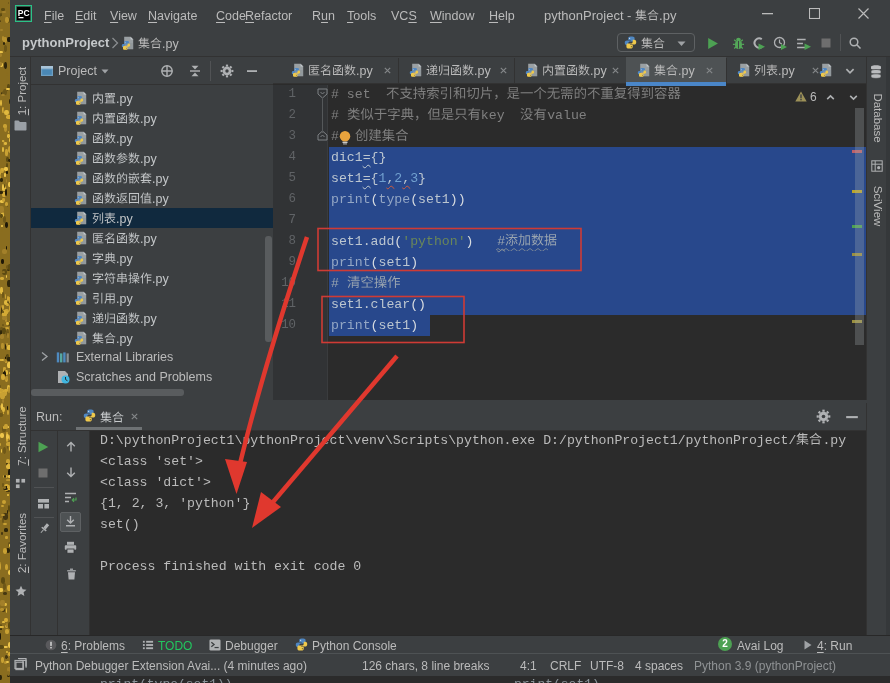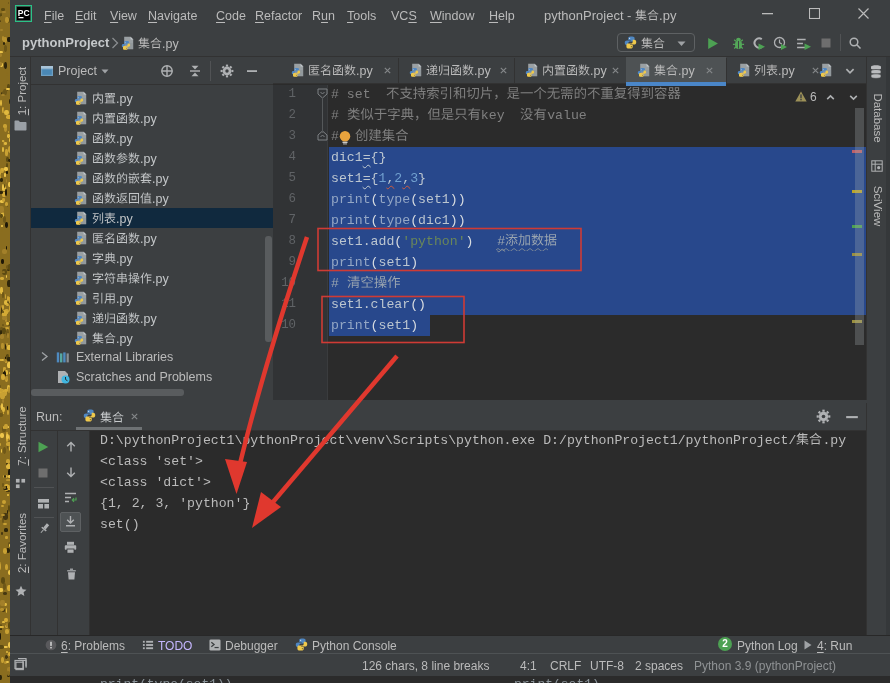--- a/index.html
+++ b/index.html
@@ -557,21 +557,21 @@
       <rect x="0.5" y="0.5" width="16" height="16" fill="none" stroke="#2bc287" stroke-width="1.3"></rect>
       <rect x="2" y="2" width="13" height="13" fill="#000"></rect>
       <text x="2.8" y="11" font-family="Liberation Sans" font-size="8.5" font-weight="bold" fill="#fff">PC</text>
       <rect x="3.5" y="12" width="5" height="1.3" fill="#fff"></rect>
     </svg>
 <div style="position:absolute;left:44px;top:9px;font:12.5px/1.2 'Liberation Sans',sans-serif;color:#bbbbbb;"><u>F</u>ile</div>
 <div style="position:absolute;left:75px;top:9px;font:12.5px/1.2 'Liberation Sans',sans-serif;color:#bbbbbb;"><u>E</u>dit</div>
 <div style="position:absolute;left:110px;top:9px;font:12.5px/1.2 'Liberation Sans',sans-serif;color:#bbbbbb;"><u>V</u>iew</div>
 <div style="position:absolute;left:148px;top:9px;font:12.5px/1.2 'Liberation Sans',sans-serif;color:#bbbbbb;"><u>N</u>avigate</div>
 <div style="position:absolute;left:216px;top:9px;font:12.5px/1.2 'Liberation Sans',sans-serif;color:#bbbbbb;"><u>C</u>ode</div>
-<div style="position:absolute;left:255px;top:9px;font:12.5px/1.2 'Liberation Sans',sans-serif;color:#bbbbbb;text-align:center;"><u>R</u>efactor</div>
+<div style="position:absolute;left:245px;top:9px;font:12.5px/1.2 'Liberation Sans',sans-serif;color:#bbbbbb;text-align:center;"><u>R</u>efactor</div>
 <div style="position:absolute;left:312px;top:9px;font:12.5px/1.2 'Liberation Sans',sans-serif;color:#bbbbbb;">R<u>u</u>n</div>
 <div style="position:absolute;left:347px;top:9px;font:12.5px/1.2 'Liberation Sans',sans-serif;color:#bbbbbb;"><u>T</u>ools</div>
 <div style="position:absolute;left:391px;top:9px;font:12.5px/1.2 'Liberation Sans',sans-serif;color:#bbbbbb;">VC<u>S</u></div>
 <div style="position:absolute;left:430px;top:9px;font:12.5px/1.2 'Liberation Sans',sans-serif;color:#bbbbbb;"><u>W</u>indow</div>
 <div style="position:absolute;left:489px;top:9px;font:12.5px/1.2 'Liberation Sans',sans-serif;color:#bbbbbb;"><u>H</u>elp</div>
 <div style="position:absolute;left:544px;top:8px;font:13px/1.2 'Liberation Sans',sans-serif;color:#bbbbbb;">pythonProject - <svg width="24.0" height="15.1" style="vertical-align:-3.5px" viewBox="0 0 2000 1260">
         <g fill="#bbbbbb" transform="translate(0,970) scale(1.00000)">
           <use href="#g96C6" x="0"></use>
           <use href="#g5408" x="1000"></use>
         </g>
@@ -974,21 +974,20 @@
         <g fill="#808080" transform="translate(0,970) scale(1.00000)">
           <use href="#g521B" x="0"></use>
           <use href="#g5EFA" x="1000"></use>
           <use href="#g96C6" x="2000"></use>
           <use href="#g5408" x="3000"></use>
         </g>
       </svg></div>
 <div style="position:absolute;left:331px;top:147px;height:21px;font:13.2px/21px 'Liberation Mono';white-space:pre;"><span style="color:#bcc6d0;">dic1</span><span style="color:#bcc6d0;text-decoration:underline wavy #c2cdd2 1px;text-underline-offset:3px;">=</span><span style="color:#bcc6d0;">{}</span></div>
 <div style="position:absolute;left:331px;top:168px;height:21px;font:13.2px/21px 'Liberation Mono';white-space:pre;"><span style="color:#bcc6d0;">set1</span><span style="color:#bcc6d0;text-decoration:underline wavy #c2cdd2 1px;text-underline-offset:3px;">=</span><span style="color:#bcc6d0;">{</span><span style="color:#71a0cf;">1</span><span style="color:#bcc6d0;text-decoration:underline wavy #d05b3d 1.2px;text-underline-offset:3px;">,</span><span style="color:#71a0cf;">2</span><span style="color:#bcc6d0;text-decoration:underline wavy #d05b3d 1.2px;text-underline-offset:3px;">,</span><span style="color:#71a0cf;">3</span><span style="color:#bcc6d0;">}</span></div>
 <div style="position:absolute;left:331px;top:189px;height:21px;font:13.2px/21px 'Liberation Mono';white-space:pre;"><span style="color:#94a7c5;">print</span><span style="color:#d8dce0;">(</span><span style="color:#94a7c5;">type</span><span style="color:#d8dce0;">(</span><span style="color:#bcc6d0;">set1</span><span style="color:#d8dce0;">))</span></div>
-<div style="position:absolute;left:331px;top:210px;height:21px;font:13.2px/21px 'Liberation Mono';white-space:pre;"><span style="color:#94a7c5;">print</span><span style="color:#d8dce0;">(</span><span style="color:#94a7c5;">type</span><span style="color:#d8dce0;">(</span><span style="color:#bcc6d0;">dic1</span><span style="color:#d8dce0;">))</span></div>
 <div style="position:absolute;left:331px;top:231px;height:21px;font:13.2px/21px 'Liberation Mono';white-space:pre;"><span style="color:#bcc6d0;">set1.add</span><span style="color:#d8dce0;">(</span><span style="color:#6a8759;">'python'</span><span style="color:#d8dce0;">)</span><span style="color:;">&nbsp;&nbsp;&nbsp;</span><span style="color:#9aa5b0;text-decoration:underline wavy #8a949c 1px;text-underline-offset:3px;">#</span><svg width="52.0" height="16.4" style="vertical-align:-3.8px" viewBox="0 0 4000 1260">
         <g fill="#9aa5b0" transform="translate(0,970) scale(1.00000)">
           <use href="#g6DFB" x="0"></use>
           <use href="#g52A0" x="1000"></use>
           <use href="#g6570" x="2000"></use>
           <use href="#g636E" x="3000"></use>
         </g>
       </svg></div>
 <div style="position:absolute;left:331px;top:252px;height:21px;font:13.2px/21px 'Liberation Mono';white-space:pre;"><span style="color:#94a7c5;">print</span><span style="color:#d8dce0;">(</span><span style="color:#bcc6d0;">set1</span><span style="color:#d8dce0;">)</span></div>
 <div style="position:absolute;left:331px;top:273px;height:21px;font:13.2px/21px 'Liberation Mono';white-space:pre;"><span style="color:#9aa5b0;">#&nbsp;</span><svg width="53.6" height="16.9" style="vertical-align:-3.9px" viewBox="0 0 4000 1260">
@@ -1091,50 +1090,52 @@
 <div style="position:absolute;left:100px;top:430px;height:21px;font:13.2px/21px 'Liberation Mono';white-space:pre;color:#bbbbbb;">D:\pythonProject1\pythonProject\venv\Scripts\python.exe D:/pythonProject1/pythonProject/<svg width="26.0" height="16.4" style="vertical-align:-3.8px" viewBox="0 0 2000 1260">
         <g fill="#bbbbbb" transform="translate(0,970) scale(1.00000)">
           <use href="#g96C6" x="0"></use>
           <use href="#g5408" x="1000"></use>
         </g>
       </svg>.py</div>
 <div style="position:absolute;left:100px;top:451px;height:21px;font:13.2px/21px 'Liberation Mono';white-space:pre;color:#bbbbbb;">&lt;class 'set'&gt;</div>
 <div style="position:absolute;left:100px;top:472px;height:21px;font:13.2px/21px 'Liberation Mono';white-space:pre;color:#bbbbbb;">&lt;class 'dict'&gt;</div>
 <div style="position:absolute;left:100px;top:493px;height:21px;font:13.2px/21px 'Liberation Mono';white-space:pre;color:#bbbbbb;">{1, 2, 3, 'python'}</div>
 <div style="position:absolute;left:100px;top:514px;height:21px;font:13.2px/21px 'Liberation Mono';white-space:pre;color:#bbbbbb;">set()</div>
+<div style="position:absolute;left:100px;top:556px;height:21px;font:13.2px/21px 'Liberation Mono';white-space:pre;color:#bbbbbb;">Process finished with exit code 0</div>
 <svg style="position:absolute;left:45px;top:639px;" width="12" height="12">
       <use href="#problems"></use>
     </svg>
 <div style="position:absolute;left:61px;top:639px;font:12px/1.2 'Liberation Sans',sans-serif;color:#bbbbbb;"><u>6</u>: Problems</div>
 <svg style="position:absolute;left:142px;top:639px;" width="12" height="12">
       <use href="#todoico"></use>
     </svg>
-<div style="position:absolute;left:158px;top:639px;font:12px/1.2 'Liberation Sans',sans-serif;color:#c4b5fd;">TODO</div>
+<div style="position:absolute;left:158px;top:639px;font:12px/1.2 'Liberation Sans',sans-serif;color:#22c55e;">TODO</div>
 <svg style="position:absolute;left:209px;top:639px;" width="12" height="12">
       <use href="#termico"></use>
     </svg>
 <div style="position:absolute;left:225px;top:639px;font:12px/1.2 'Liberation Sans',sans-serif;color:#bbbbbb;">Debugger</div>
 <svg style="position:absolute;left:295px;top:638px;" width="13" height="13">
       <use href="#pyico"></use>
     </svg>
 <div style="position:absolute;left:312px;top:639px;font:12px/1.2 'Liberation Sans',sans-serif;color:#bbbbbb;">Python Console</div>
 <div style="position:absolute;left:718px;top:637px;width:14px;height:14px;background:#4da153;border-radius:50%;font:bold 10px/14px 'Liberation Sans';color:#fff;text-align:center;">2</div>
-<div style="position:absolute;left:737px;top:639px;font:12px/1.2 'Liberation Sans',sans-serif;color:#bbbbbb;">Python Log</div>
+<div style="position:absolute;left:737px;top:639px;font:12px/1.2 'Liberation Sans',sans-serif;color:#bbbbbb;">Avai Log</div>
 <svg style="position:absolute;left:803px;top:640px" width="10" height="10">
       <path d="M1.5 0.5 L8.5 5 L1.5 9.5 Z" fill="#9fa2a5"></path>
     </svg>
 <div style="position:absolute;left:817px;top:639px;font:12px/1.2 'Liberation Sans',sans-serif;color:#bbbbbb;"><u>4</u>: Run</div>
 <svg style="position:absolute;left:15px;top:659px;" width="12" height="12">
       <use href="#switcher"></use>
     </svg>
+<div style="position:absolute;left:35px;top:659px;font:12px/1.2 'Liberation Sans',sans-serif;color:#bbbbbb;">Python Debugger Extension Avai... (4 minutes ago)</div>
 <div style="position:absolute;left:362px;top:659px;font:12px/1.2 'Liberation Sans',sans-serif;color:#bbbbbb;text-align:right;">126 chars, 8 line breaks</div>
 <div style="position:absolute;left:520px;top:659px;font:12px/1.2 'Liberation Sans',sans-serif;color:#bbbbbb;">4:1</div>
 <div style="position:absolute;left:550px;top:659px;font:12px/1.2 'Liberation Sans',sans-serif;color:#bbbbbb;">CRLF</div>
 <div style="position:absolute;left:590px;top:659px;font:12px/1.2 'Liberation Sans',sans-serif;color:#bbbbbb;">UTF-8</div>
-<div style="position:absolute;left:635px;top:659px;font:12px/1.2 'Liberation Sans',sans-serif;color:#bbbbbb;">2 spaces</div>
+<div style="position:absolute;left:635px;top:659px;font:12px/1.2 'Liberation Sans',sans-serif;color:#bbbbbb;">4 spaces</div>
 <div style="position:absolute;left:694px;top:659px;font:12px/1.2 'Liberation Sans',sans-serif;color:#8f9294;">Python 3.9 (pythonProject)</div>
 <svg style="position:absolute;left:0;top:0;pointer-events:none" width="890" height="683">
 <rect x="318" y="228.5" width="263" height="42" fill="none" stroke="#cf3b35" stroke-width="1.6"></rect>
 <rect x="322" y="296.5" width="142" height="46" fill="none" stroke="#cf3b35" stroke-width="1.6"></rect>
 <path d="M307 237 Q262 372 238 472" stroke="#e0382e" stroke-width="4.5" fill="none"></path>
 <path d="M236.5 494 L225 459 L247 462 Z" fill="#e0382e"></path>
 <path d="M397 356 L262 515" stroke="#e0382e" stroke-width="4.5" fill="none"></path>
 <path d="M252 528 L261 492 L281 507 Z" fill="#e0382e"></path>
 </svg>
 </div>

